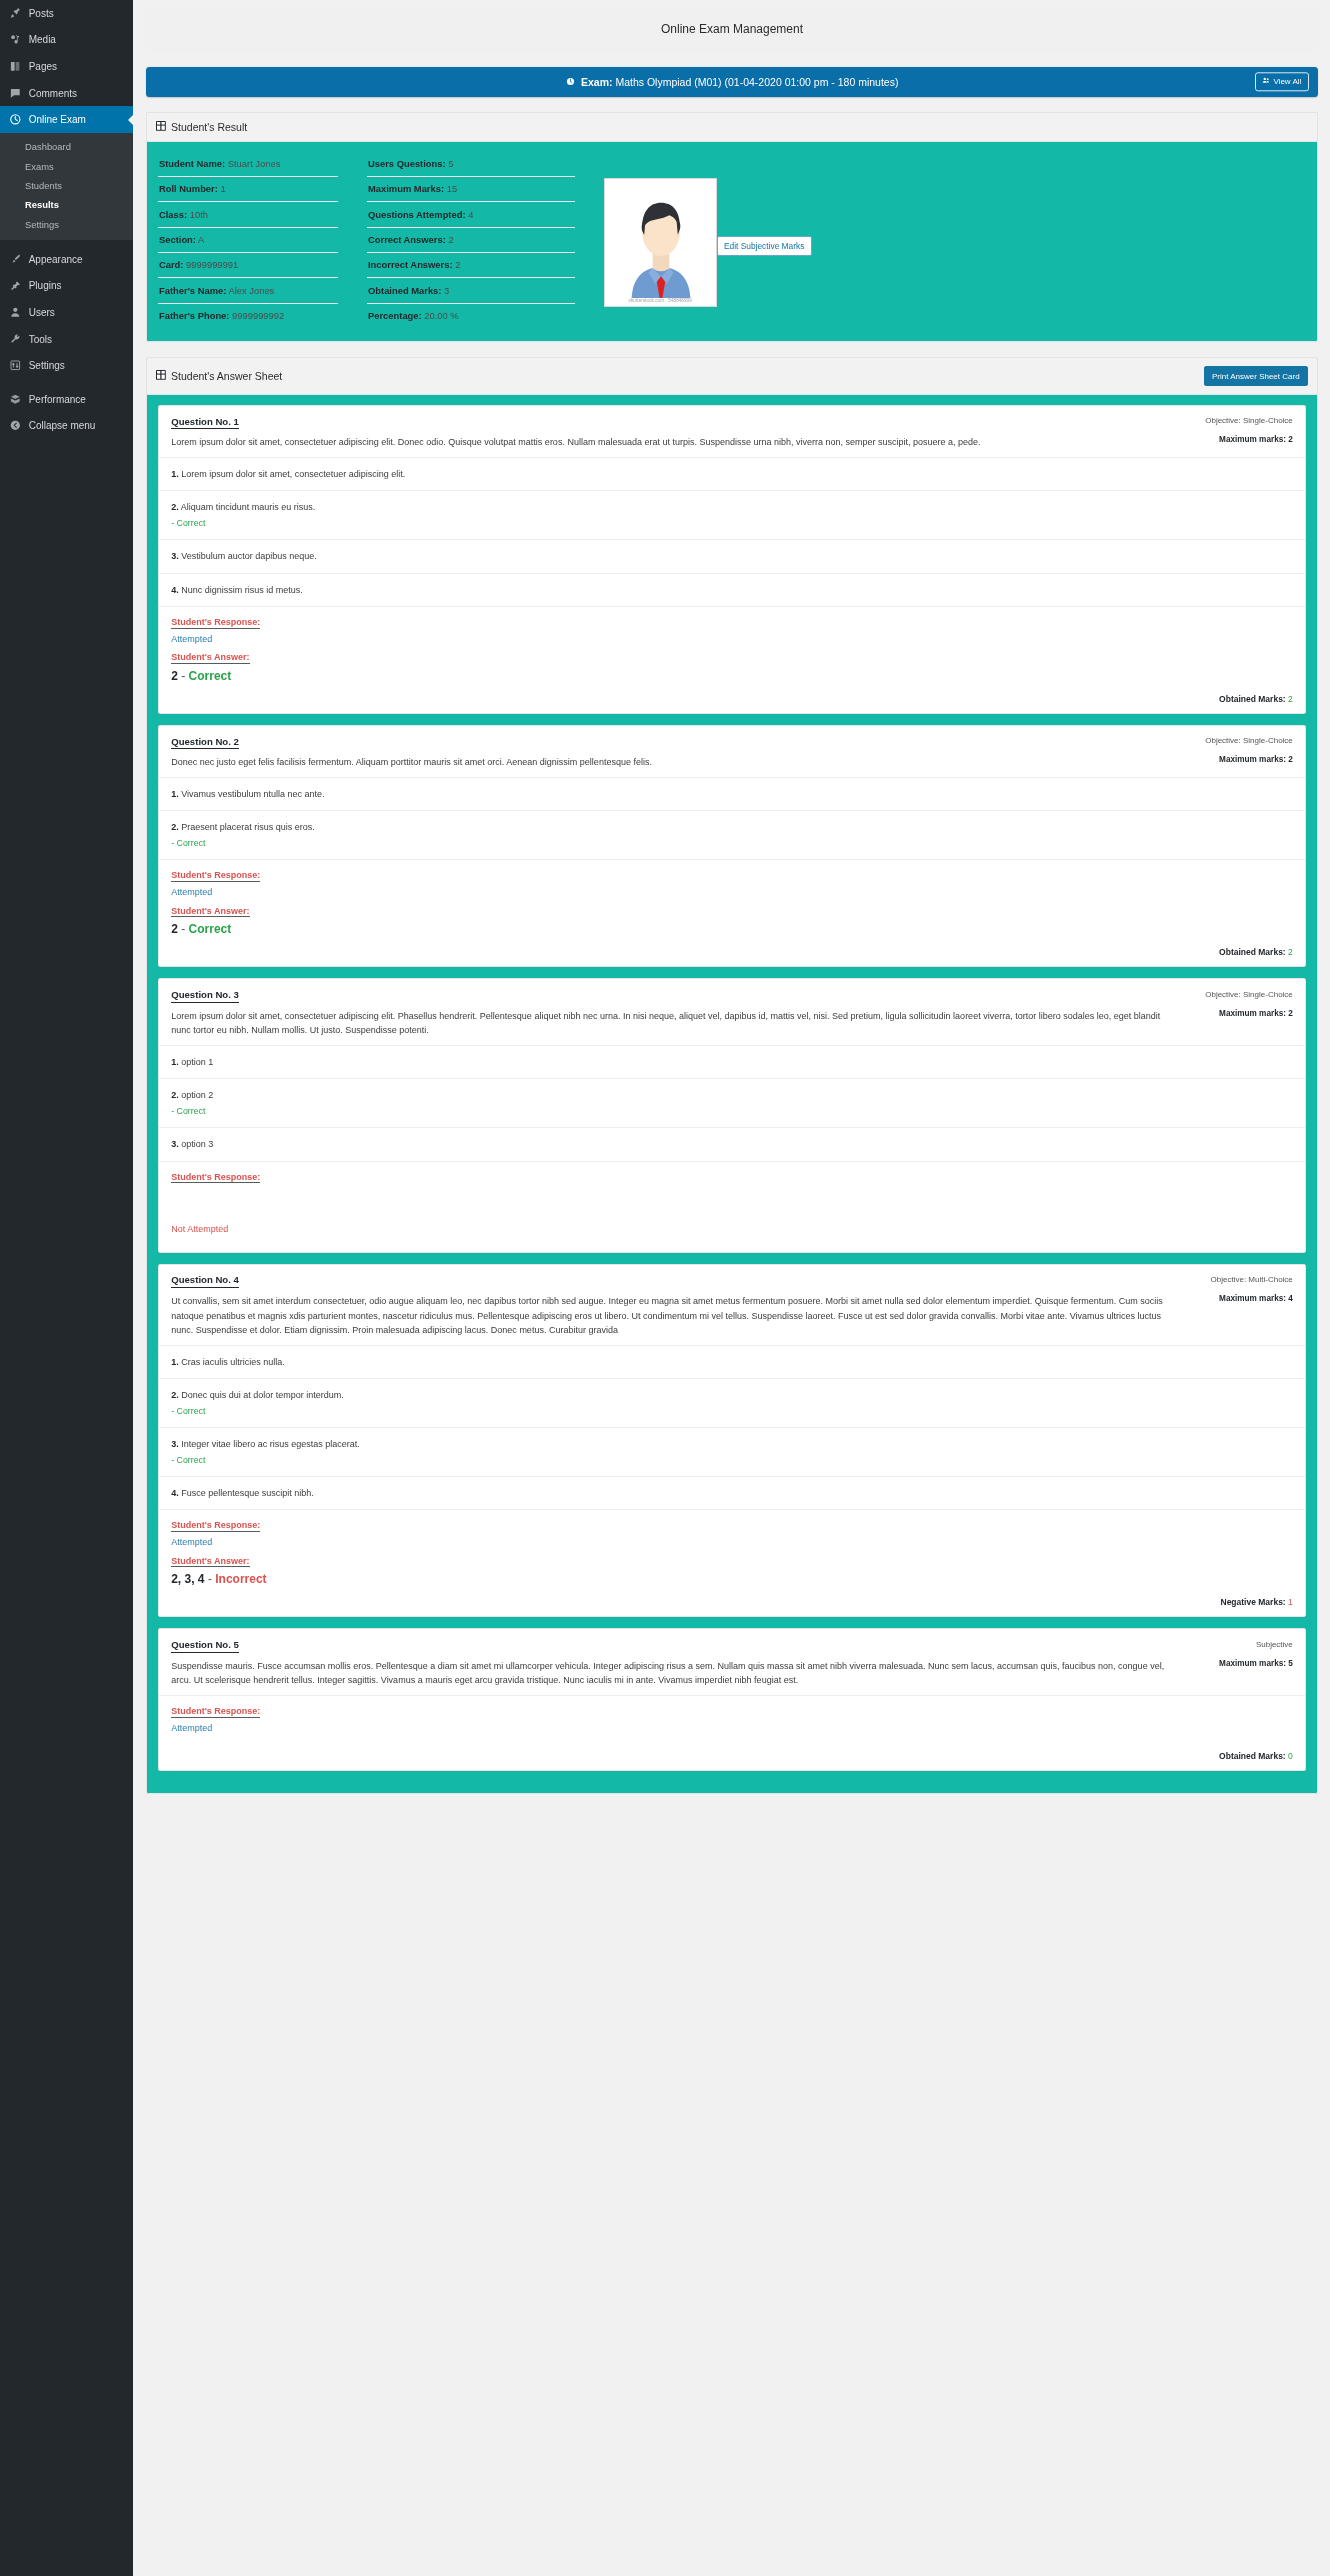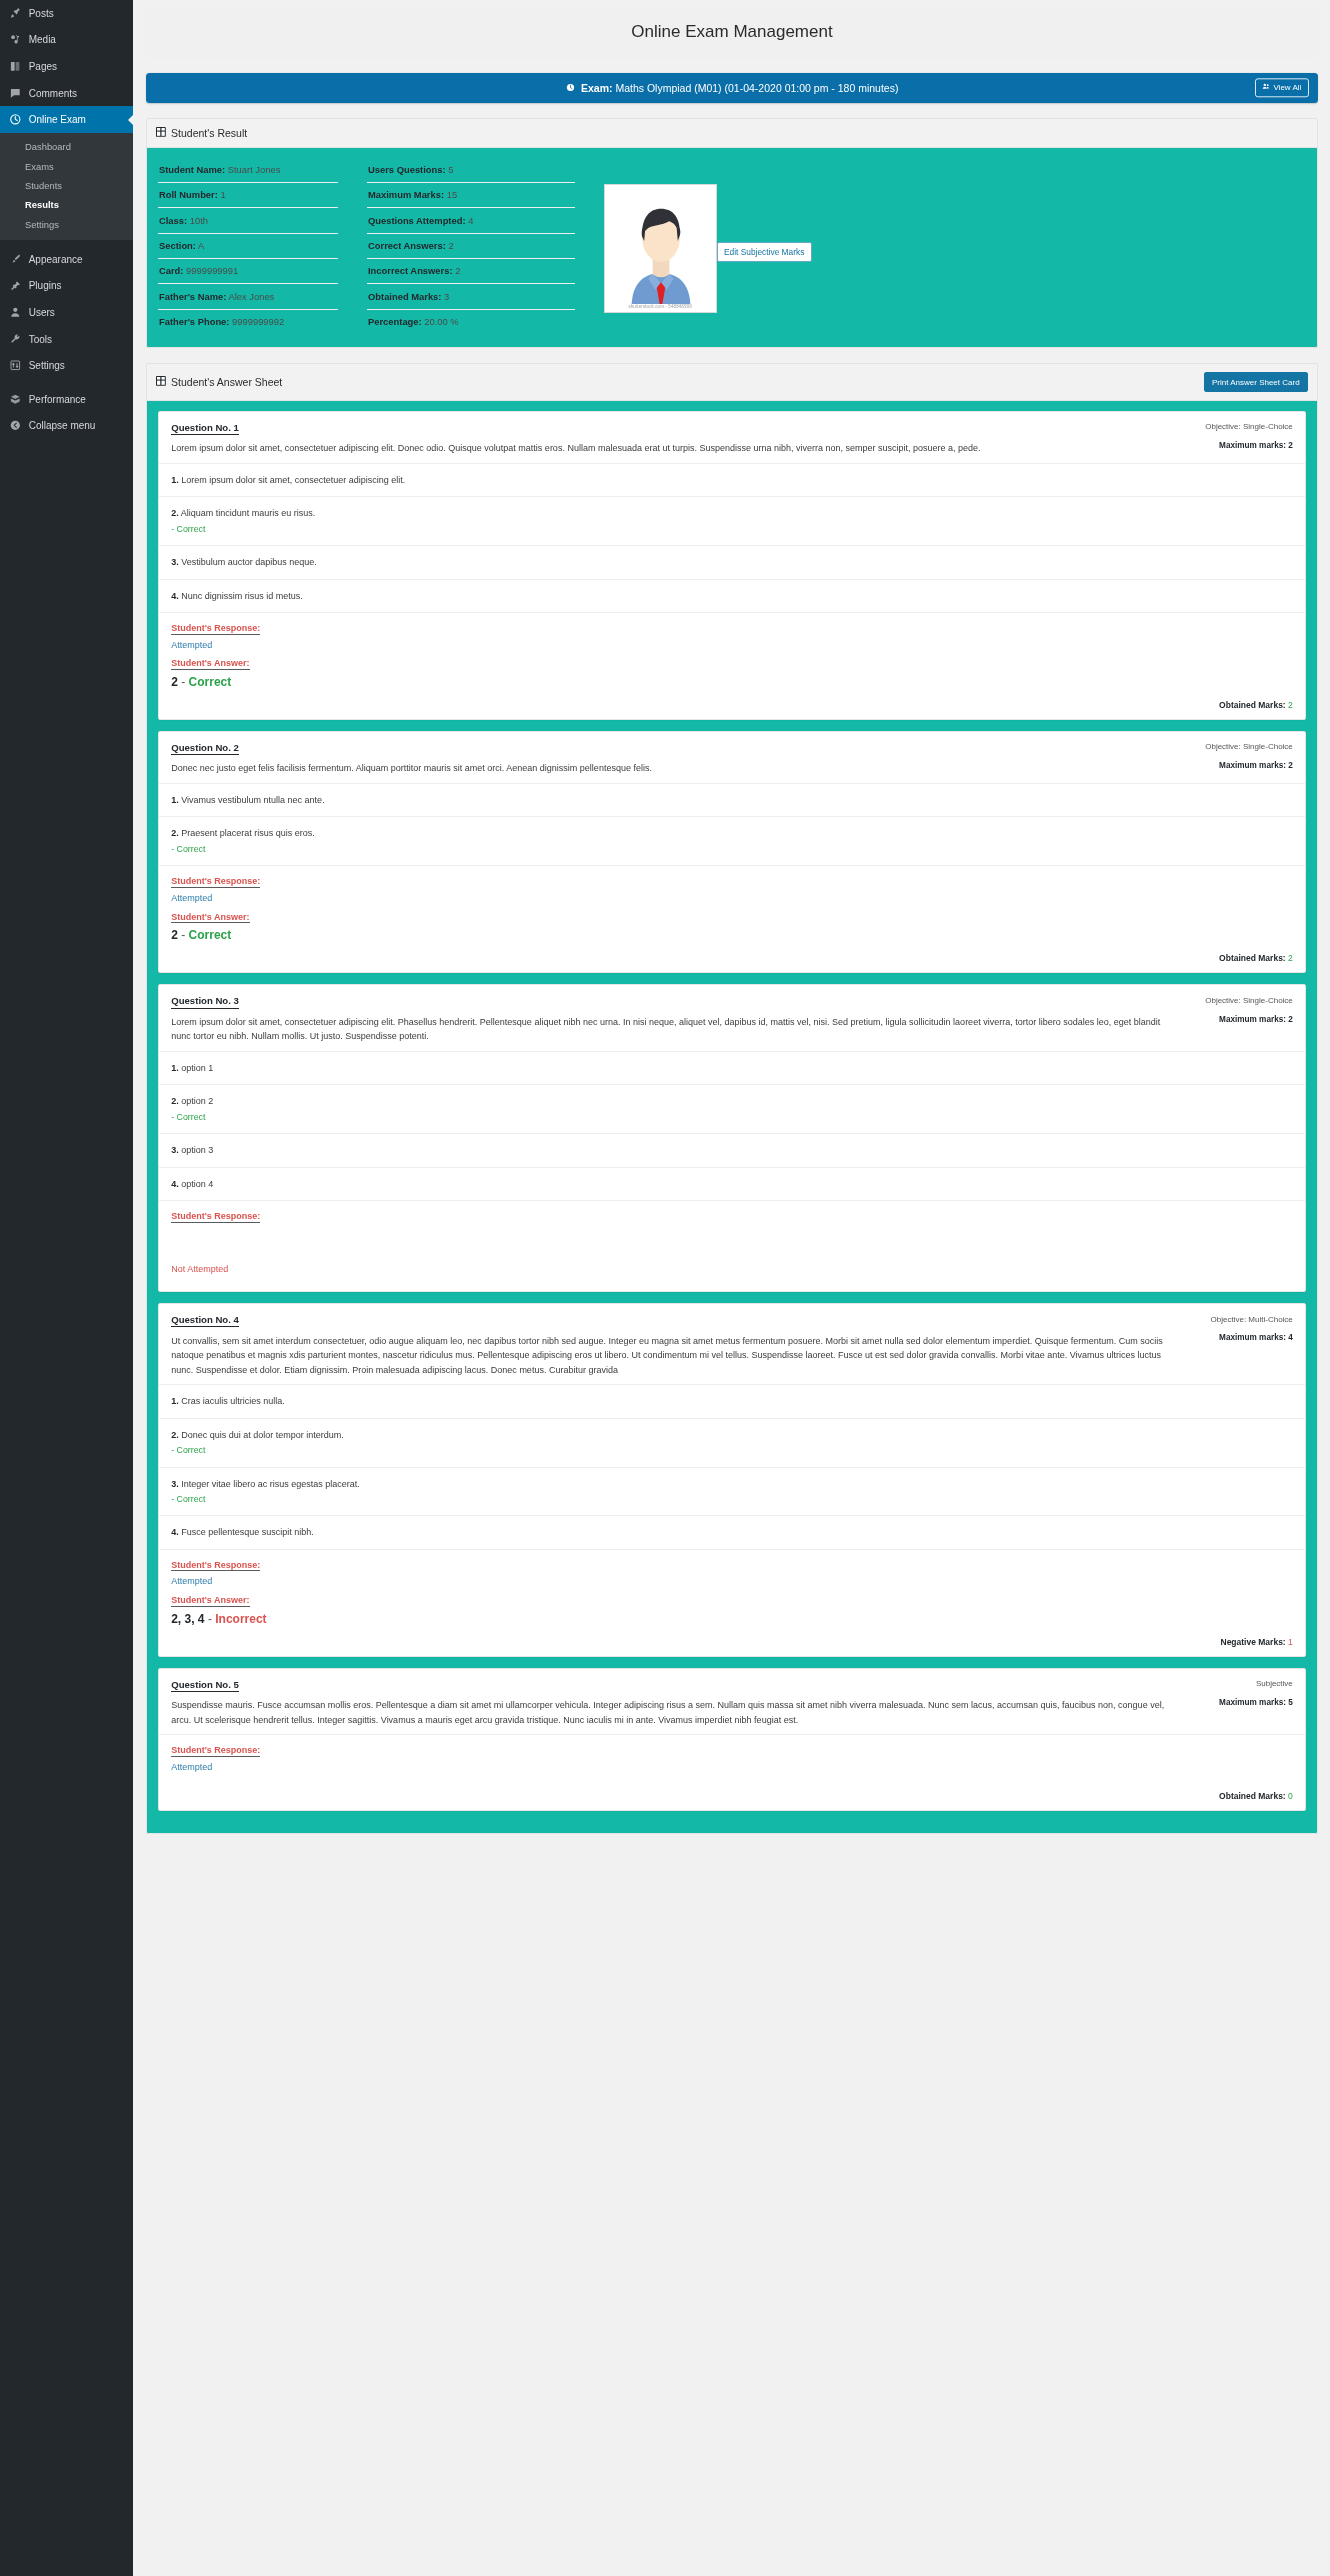--- a/index.html
+++ b/index.html
@@ -72,21 +72,21 @@
   .content {
     flex: 1 1 auto;
     background: #f1f1f1;
     padding: 0 12.6px 0 12.6px;
     min-width: 0;
   }
 
   .page-title-bar {
     background: #f0f0f0;
     text-align: center;
-    font-size: 17px;
+    font-size: 12px;
     font-weight: normal;
     color: #2b2b2b;
     padding: 15.4px 0 17px 0;
     margin: 6.3px 0 0 0;
   }
 
   .exam-bar {
     margin: 14px 0 0 0;
     background: #0a6ea8;
     border-radius: 3.5px;
@@ -697,24 +697,20 @@
           </div>
           <div class="opt-row">
             <span class="opt-num">2.</span>
             <span>option 2</span>
             <span class="opt-correct">- Correct</span>
           </div>
           <div class="opt-row">
             <span class="opt-num">3.</span>
             <span>option 3</span>
           </div>
-          <div class="opt-row">
-            <span class="opt-num">4.</span>
-            <span>option 4</span>
-          </div>
           <div class="resp-block" style="padding-bottom:9.8px;">
             <div class="resp-label">Student's Response:</div>
             <div class="resp-value notattempted">Not Attempted</div>
           </div>
         </article>
 
         <article class="q-card">
           <div class="q-inner">
             <div class="q-top">
               <div class="q-left">

